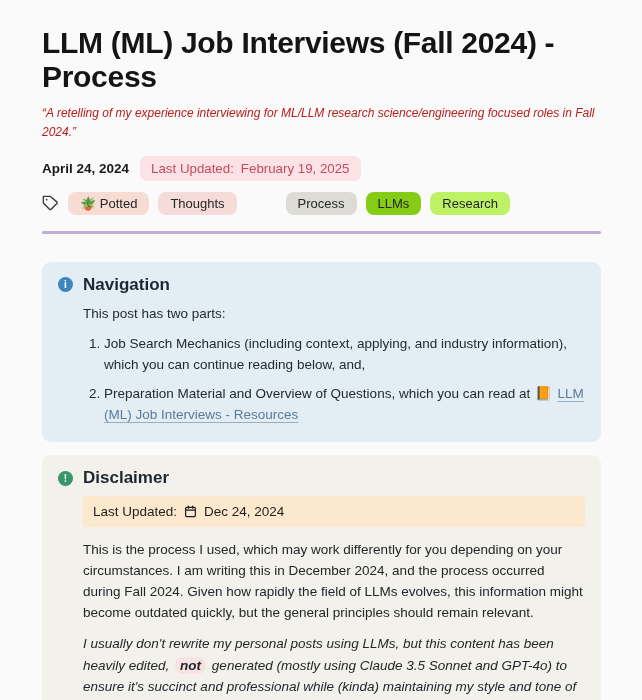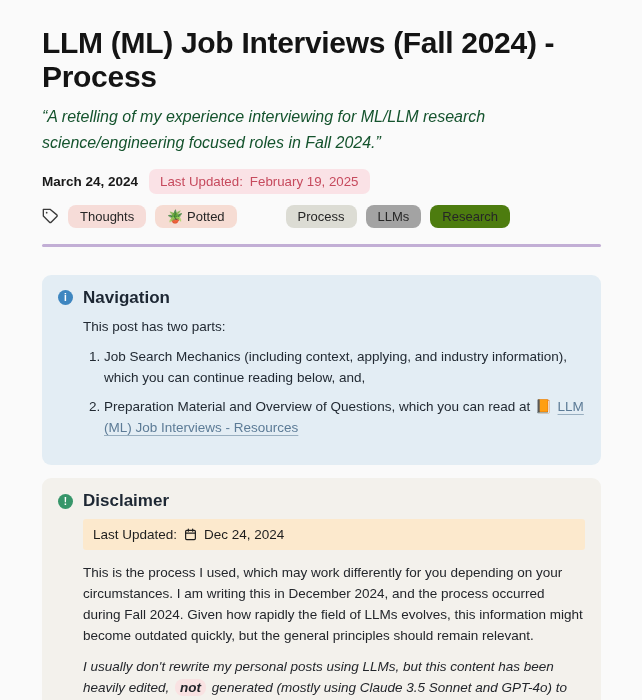--- a/index.html
+++ b/index.html
@@ -14,23 +14,23 @@
 
   h1.post-title {
     font-size: 30px;
     font-weight: 700;
     letter-spacing: -0.3px;
     color: #141414;
     margin-bottom: 10px;
   }
   .post-subtitle {
     font-style: italic;
-    font-size: 16px;
+    font-size: 12px;
     line-height: 1.62;
-    color: #14532d;
+    color: #b91c1c;
     margin-bottom: 13px;
   }
   .meta-row {
     display: flex;
     align-items: center;
     gap: 11px;
     margin-bottom: 11px;
   }
   .post-date { font-weight: 700; font-size: 13.5px; color: #191919; }
   .updated-badge {
@@ -54,22 +54,22 @@
     font-size: 13px;
     color: #262626;
     padding: 4px 12px;
     border-radius: 8px;
     white-space: nowrap;
     cursor: pointer;
   }
   .tag-potted   { background: #f6dcd3; }
   .tag-thoughts { background: #f6dcd8; }
   .tag-process  { background: #dcdcd4; margin-left: 40px; }
-  .tag-llms     { background: #a3a3a3; }
-  .tag-research { background: #4d7c0f; }
+  .tag-llms     { background: #84cc16; }
+  .tag-research { background: #bef264; }
 
   .divider {
     height: 3px;
     background: #c2aed5;
     border-radius: 3px;
     margin-top: 16px;
   }
 
   .callout {
     border-radius: 9px;
@@ -103,21 +103,21 @@
     margin: 8px 0 0 25px;
     font-size: 13.5px;
     line-height: 1.56;
     color: #222a33;
   }
   .callout-body ol {
     margin: 9px 0 0 0;
     padding-left: 21px;
   }
   .callout-body ol li { margin-bottom: 7px; line-height: 1.58; }
-  .callout-body ol li:last-child { margin-bottom: 12px; }
+  .callout-body ol li:last-child { margin-bottom: 2px; }
 
   a.resource-link {
     color: #5c7b96;
     text-decoration: underline;
     text-decoration-color: rgba(92,123,150,0.55);
     text-underline-offset: 2.5px;
     cursor: pointer;
   }
   .book-glyph { font-style: normal; margin: 0 2px 0 1px; }
 
@@ -146,36 +146,36 @@
 </head>
 <body>
 
 <div class="container">
 
   <h1 class="post-title">LLM (ML) Job Interviews (Fall 2024) - Process</h1>
 
   <p class="post-subtitle">“A retelling of my experience interviewing for ML/LLM research science/engineering focused roles in Fall 2024.”</p>
 
   <div class="meta-row">
-    <span class="post-date">March 24, 2024</span>
+    <span class="post-date">April 24, 2024</span>
     <span class="updated-badge">
       <span>Last Updated:</span>
       <span>February 19, 2025</span>
     </span>
   </div>
 
   <div class="tags-row">
     <span class="tag-glyph">
       <svg width="16" height="16" viewBox="0 0 24 24" fill="none" stroke="#3a3a3a" stroke-width="2" stroke-linecap="round" stroke-linejoin="round">
         <path d="M12 2H2v10l9.29 9.29a1.7 1.7 0 0 0 2.42 0l8.58-8.58a1.7 1.7 0 0 0 0-2.42z"></path>
         <circle cx="7" cy="7" r="1.3" fill="#3a3a3a" stroke="none"></circle>
       </svg>
     </span>
+    <span class="tag-pill tag-potted">🪴 Potted</span>
     <span class="tag-pill tag-thoughts">Thoughts</span>
-    <span class="tag-pill tag-potted">🪴 Potted</span>
     <span class="tag-pill tag-process">Process</span>
     <span class="tag-pill tag-llms">LLMs</span>
     <span class="tag-pill tag-research">Research</span>
   </div>
 
   <div class="divider"></div>
 
   <div class="callout navigation">
     <div class="callout-header">
       <span class="badge-icon info-circle">i</span>

